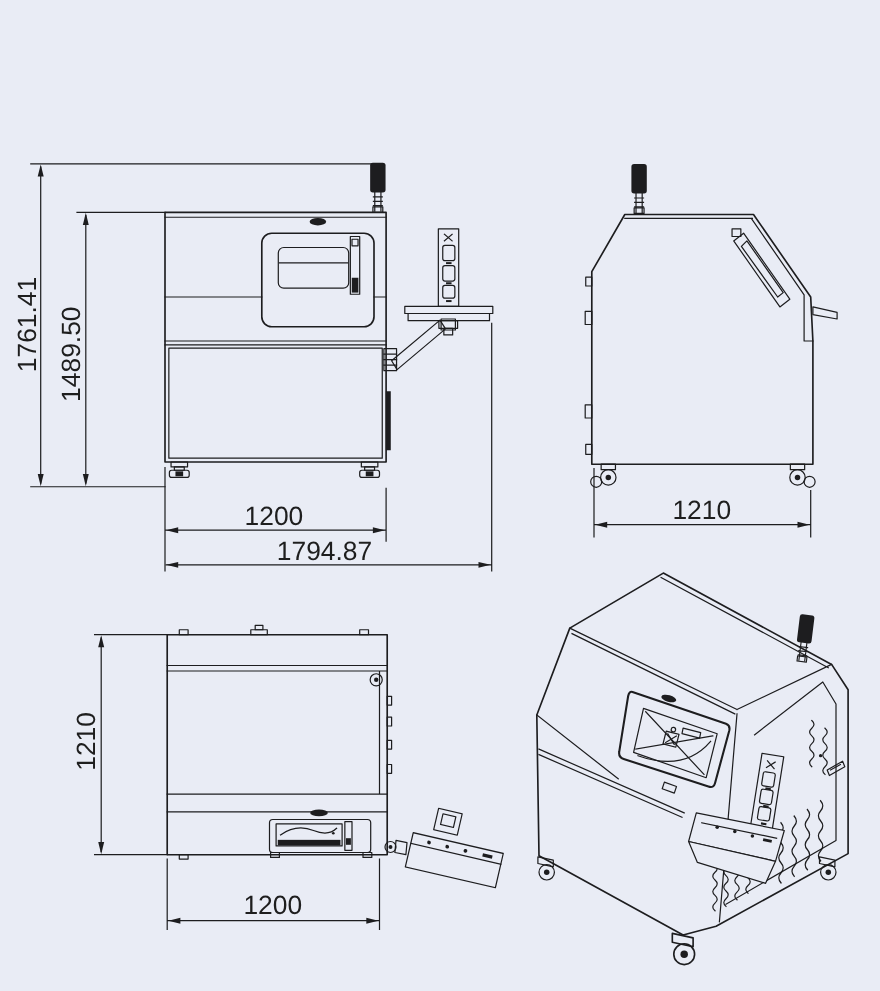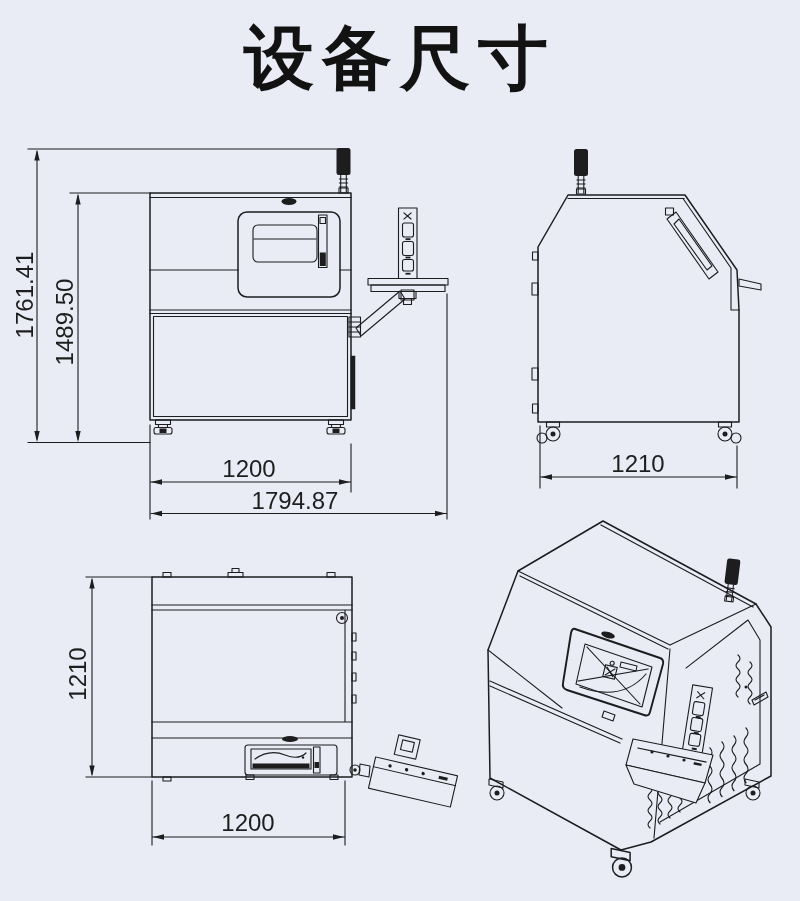--- a/index.html
+++ b/index.html
@@ -14,21 +14,20 @@
   .w2{stroke-width:1.9;}
   .fl{fill:#1d1d1f;stroke:none;}
   .bg{fill:#e9ecf5;}
   .dim{font-family:"Liberation Sans",sans-serif;font-size:24px;fill:#1e1e1e;}
 </style>
 </head>
 <body>
 
 <div class="stage">
 
-  <div class="title">设备尺寸</div>
 
   <svg class="drawing" width="800" height="901" viewBox="0 0 800 901">
 
     <defs>
       <g id="tower">
         <rect class="fl" x="-7" y="0" width="14" height="27" rx="2.5"></rect>
         <path class="ln" d="M-2.8,27 V44 M2.8,27 V44 M-4,31 H4 M-4,35 H4 M-4,39 H4"></path>
         <rect class="ln" x="-4.5" y="40" width="9" height="5"></rect>
       </g>
       <g id="castf">

